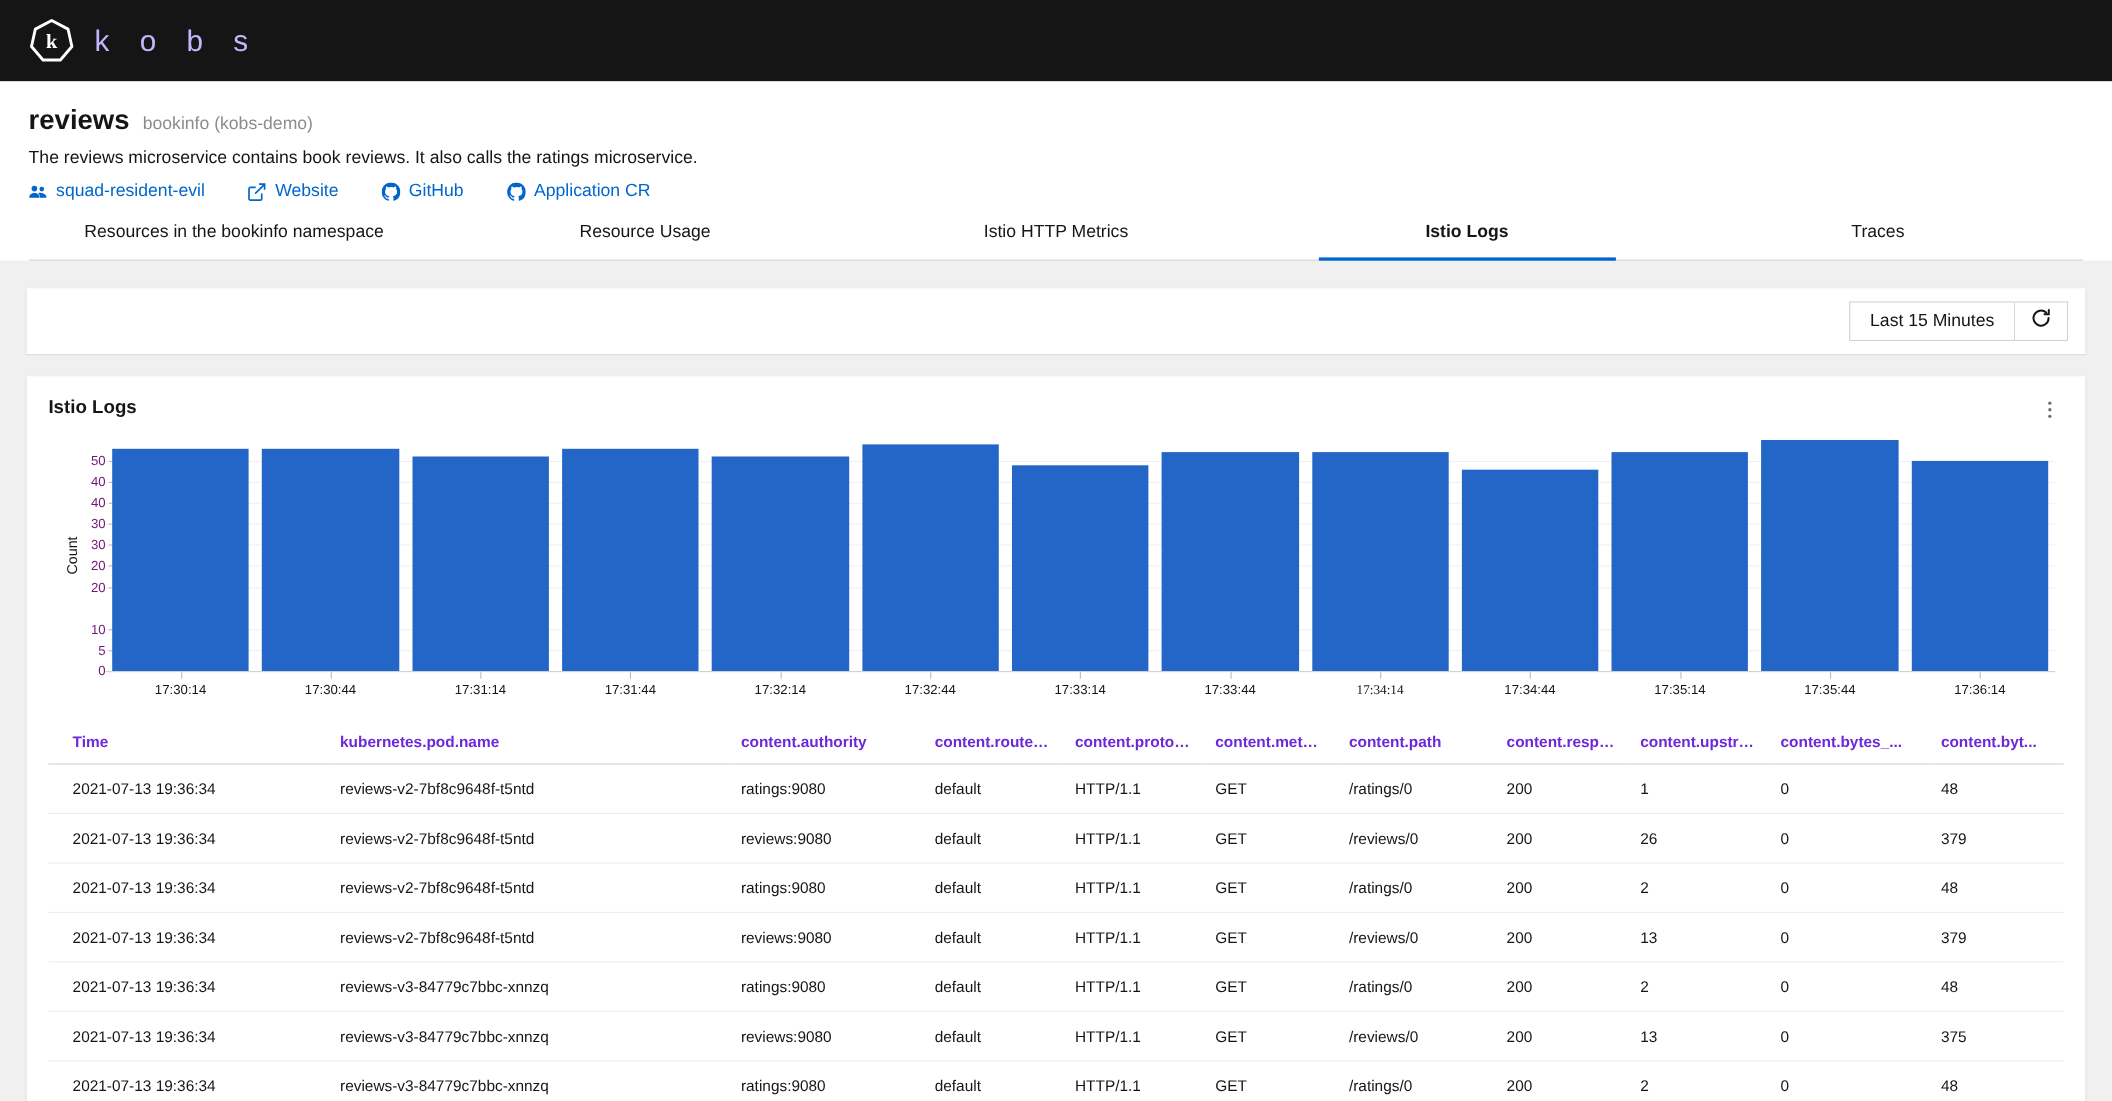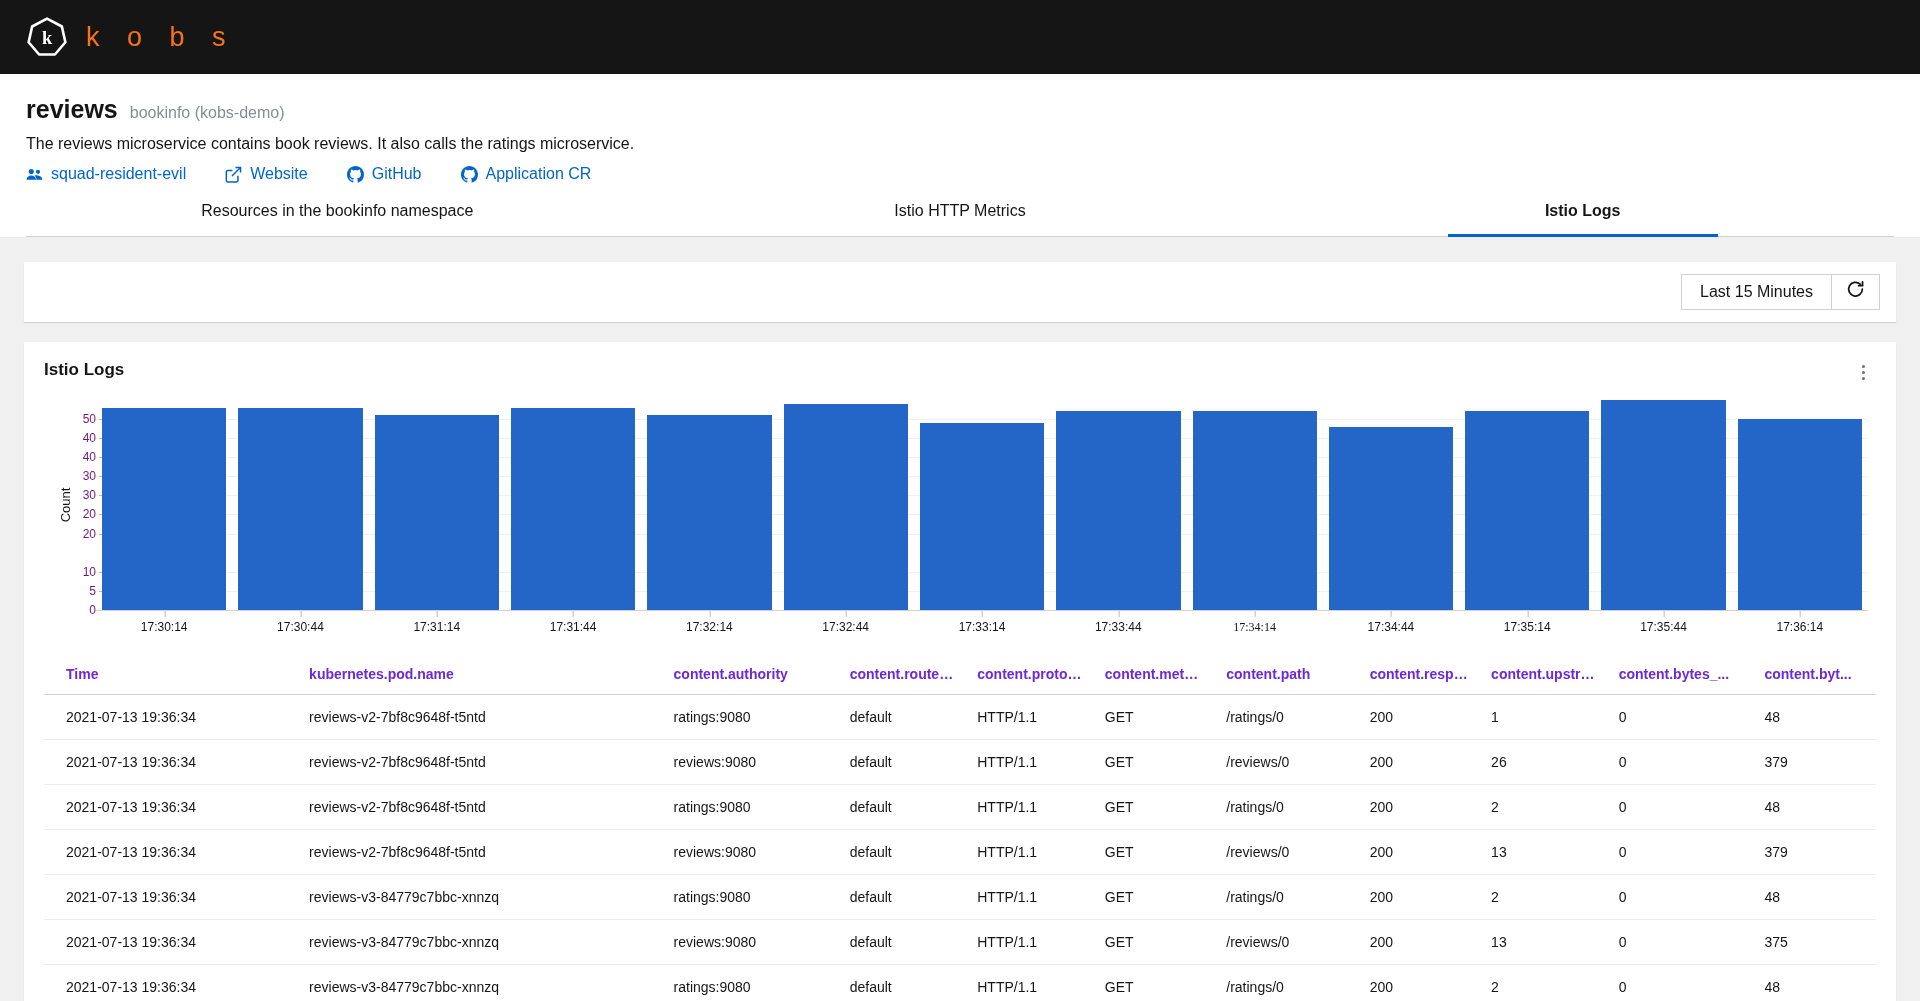--- a/index.html
+++ b/index.html
@@ -16,21 +16,21 @@
   .masthead {
     height: 74px;
     background: #151515;
     display: flex;
     align-items: center;
     padding-left: 26px;
   }
   .logo-wrap { display: flex; align-items: center; gap: 0; }
   .logo-mark { width: 42px; height: 42px; display: block; }
   .logo-text {
-    color: #f97316;
+    color: #c4b5fd;
     font-size: 27px;
     font-weight: 400;
     letter-spacing: 10px;
     margin-left: 18px;
     line-height: 1;
   }
 
   
   .page-header {
     background: #ffffff;
@@ -368,24 +368,30 @@
       </span>
       <span>Application CR</span>
     </a>
   </div>
 
   <div class="tabs">
     <div class="tab">
       <span>Resources in the bookinfo namespace</span>
     </div>
     <div class="tab">
+      <span>Resource Usage</span>
+    </div>
+    <div class="tab">
       <span>Istio HTTP Metrics</span>
     </div>
     <div class="tab active">
       <span>Istio Logs</span>
+    </div>
+    <div class="tab">
+      <span>Traces</span>
     </div>
   </div>
 </div>
 
 <div class="content">
 
   <div class="card toolbar-card">
     <div class="btn-group">
       <button class="btn">Last 15 Minutes</button>
       <button class="btn btn-refresh">

